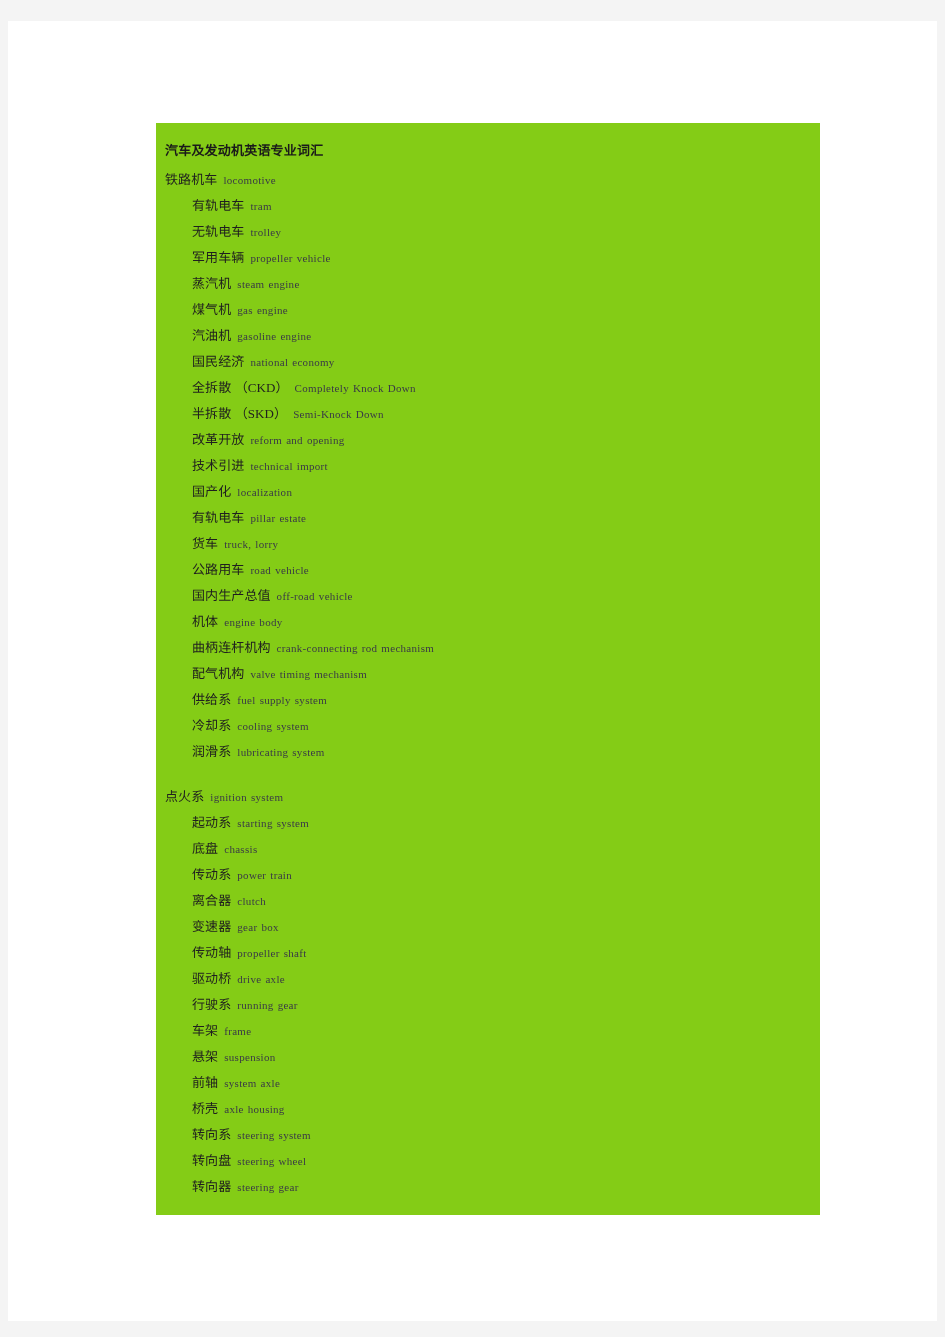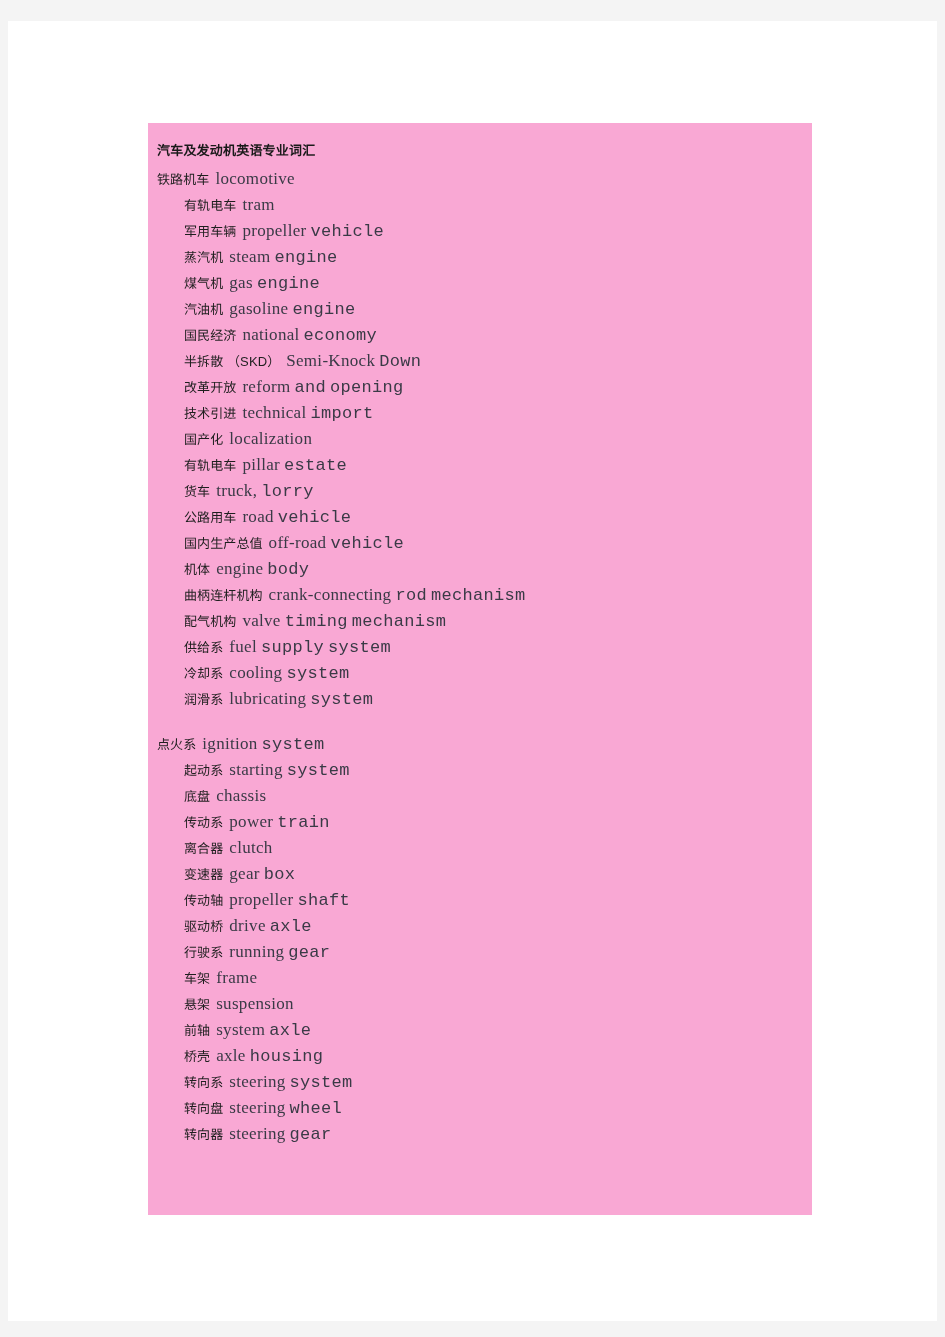--- a/index.html
+++ b/index.html
@@ -21,25 +21,25 @@
     left: 8px;
     top: 21px;
     width: 929px;
     height: 1300px;
     background: #ffffff;
   }
 
   
   #content-block {
     position: absolute;
-    left: 140px;
+    left: 148px;
     top: 102px;
     width: 664px;
     height: 1092px;
-    background: #f9a8d4;
+    background: #84cc16;
     padding: 0;
   }
 
   .doc-title {
     margin: 0;
     padding: 17px 0 0 9px;
     font-family: "DejaVu Sans", "Liberation Sans", sans-serif;
     font-size: 13px;
     font-weight: bold;
     color: #1a1a1a;
@@ -62,49 +62,51 @@
     color: #2b2b2b;
   }
   .term-row.indent {
     padding-left: 36px;
   }
   .term-row.gap-before {
     margin-top: 19px;
   }
 
   .cn {
-    font-family: Liberation Sans, sans-serif;
+    font-family: Liberation Serif, serif;
     font-size: 13px;
     color: #1f1f1f;
     letter-spacing: 0.1px;
   }
 
   .en {
     font-family: "Liberation Serif", "DejaVu Serif", serif;
-    font-size: 17px;
+    font-size: 11px;
     color: #3a3a46;
     margin-left: 6px;
     letter-spacing: 0.3px;
   }
-  .en .w + .w { margin-left: 4px; font-family: Liberation Mono, monospace; }
+  .en .w + .w { margin-left: 4px; }
 </style>
 </head>
 <body>
 
 <div id="page-sheet">
   <div id="content-block">
     <div class="doc-title">汽车及发动机英语专业词汇</div>
     <div class="term-list" id="term-list">
         <div class="term-row"><span class="cn">铁路机车</span><span class="en"><span class="w">locomotive</span></span></div>
         <div class="term-row indent"><span class="cn">有轨电车</span><span class="en"><span class="w">tram</span></span></div>
+        <div class="term-row indent"><span class="cn">无轨电车</span><span class="en"><span class="w">trolley</span></span></div>
         <div class="term-row indent"><span class="cn">军用车辆</span><span class="en"><span class="w">propeller</span><span class="w">vehicle</span></span></div>
         <div class="term-row indent"><span class="cn">蒸汽机</span><span class="en"><span class="w">steam</span><span class="w">engine</span></span></div>
         <div class="term-row indent"><span class="cn">煤气机</span><span class="en"><span class="w">gas</span><span class="w">engine</span></span></div>
         <div class="term-row indent"><span class="cn">汽油机</span><span class="en"><span class="w">gasoline</span><span class="w">engine</span></span></div>
         <div class="term-row indent"><span class="cn">国民经济</span><span class="en"><span class="w">national</span><span class="w">economy</span></span></div>
+        <div class="term-row indent"><span class="cn">全拆散 （CKD）</span><span class="en"><span class="w">Completely</span><span class="w">Knock</span><span class="w">Down</span></span></div>
         <div class="term-row indent"><span class="cn">半拆散 （SKD）</span><span class="en"><span class="w">Semi-Knock</span><span class="w">Down</span></span></div>
         <div class="term-row indent"><span class="cn">改革开放</span><span class="en"><span class="w">reform</span><span class="w">and</span><span class="w">opening</span></span></div>
         <div class="term-row indent"><span class="cn">技术引进</span><span class="en"><span class="w">technical</span><span class="w">import</span></span></div>
         <div class="term-row indent"><span class="cn">国产化</span><span class="en"><span class="w">localization</span></span></div>
         <div class="term-row indent"><span class="cn">有轨电车</span><span class="en"><span class="w">pillar</span><span class="w">estate</span></span></div>
         <div class="term-row indent"><span class="cn">货车</span><span class="en"><span class="w">truck,</span><span class="w">lorry</span></span></div>
         <div class="term-row indent"><span class="cn">公路用车</span><span class="en"><span class="w">road</span><span class="w">vehicle</span></span></div>
         <div class="term-row indent"><span class="cn">国内生产总值</span><span class="en"><span class="w">off-road</span><span class="w">vehicle</span></span></div>
         <div class="term-row indent"><span class="cn">机体</span><span class="en"><span class="w">engine</span><span class="w">body</span></span></div>
         <div class="term-row indent"><span class="cn">曲柄连杆机构</span><span class="en"><span class="w">crank-connecting</span><span class="w">rod</span><span class="w">mechanism</span></span></div>

